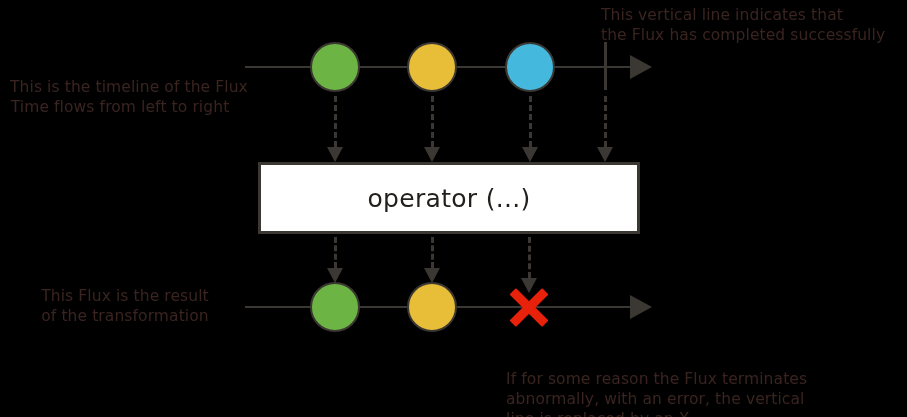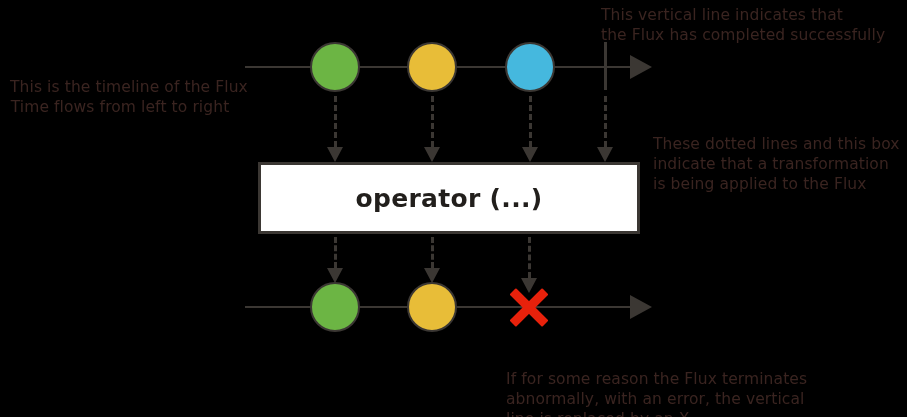--- a/index.html
+++ b/index.html
@@ -59,21 +59,21 @@
     position: absolute;
     background: #ffffff;
     border: 3px solid #3b3733;
     box-sizing: border-box;
     display: flex;
     align-items: center;
     justify-content: center;
   }
   .operator-label {
     font-size: 25px;
-    font-weight: bold;
+    font-weight: normal;
     color: #221f1c;
     letter-spacing: 0.3px;
   }
 
   
   .dotted-arrow {
     position: absolute;
     width: 16px;
   }
   .dotted-arrow .stem {
@@ -115,25 +115,24 @@
 
 <div id="canvas">
 
   <div class="anno center" style="left:10px; top:45px; width:220px;margin-top:32px;">This is the timeline of the Flux
 Time flows from left to right</div>
 
 
   <div class="anno" style="left:601px; top:5px; width:300px;">This vertical line indicates that
 the Flux has completed successfully</div>
 
-  <div class="anno" style="left:653px; top:134px; width:250px;">These dotted lines and this box
-indicate that a transformation
-is being applied to the Flux</div>
 
 
+  <div class="anno center" style="left:25px; top:286px; width:200px;">This Flux is the result
+of the transformation</div>
 
   <div class="anno" style="left:506px; top:348px; width:330px;margin-top:21px;">If for some reason the Flux terminates
 abnormally, with an error, the vertical
 line is replaced by an X</div>
 
   <div class="timeline-line" style="left:245px; top:66px; width:395px;"></div>
   <div class="timeline-arrow" style="left:630px; top:55px;"></div>
 
   <div class="complete-bar" style="left:604px; top:42px; height:48px;"></div>
 

